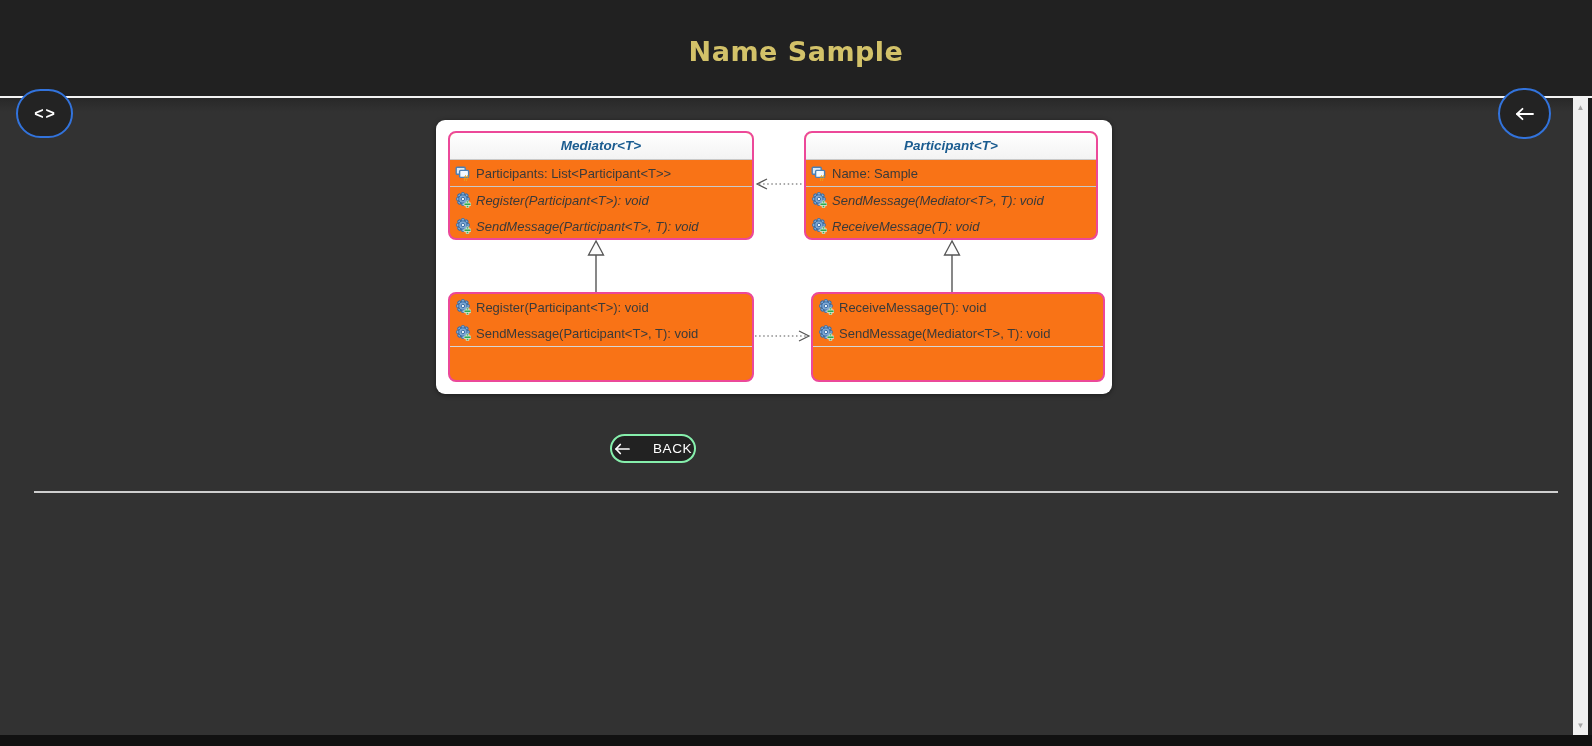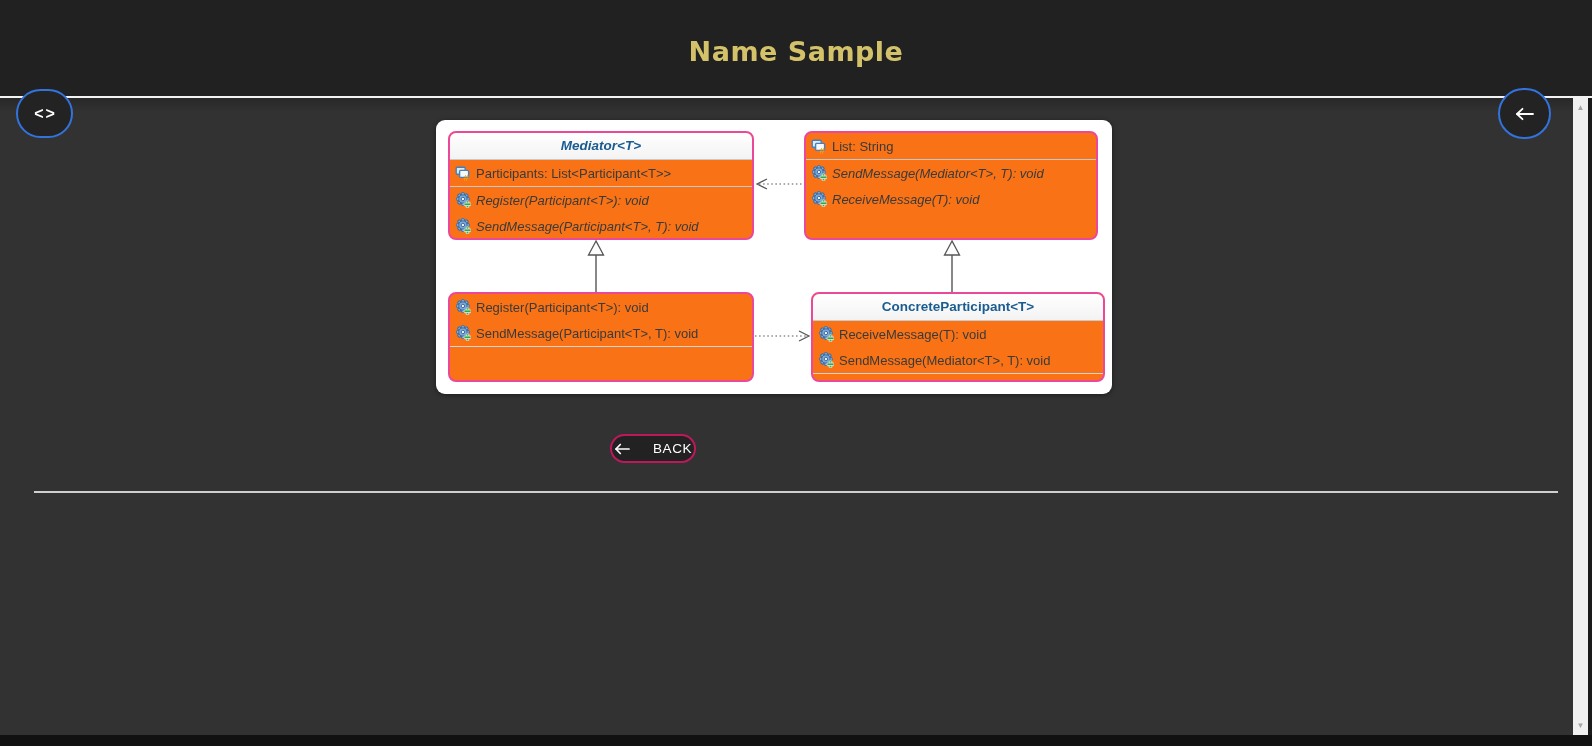--- a/index.html
+++ b/index.html
@@ -49,21 +49,21 @@
   .uml-fields { border-bottom:1px solid #c9c9c9; }
   .uml-row { height:26px; display:flex; align-items:center; gap:5px; padding:0 5px; }
   .uml-row .uml-text { white-space:nowrap; }
   .uml-class.abstract .method-row .uml-text { font-style:italic; }
   .uml-icon { display:flex; align-items:center; justify-content:center; width:16px; height:16px; flex:0 0 16px; }
   .uml-footer { border-top:1px solid #d6d6d6; height:11px; }
   .arrows { position:absolute; left:0; top:0; }
 
   
   .action-btn {
-    position:absolute; box-sizing:border-box; height:29px; border:2px solid #be185d;
+    position:absolute; box-sizing:border-box; height:29px; border:2px solid #86efac;
     border-radius:15px; background:#222222; color:#fff; cursor:pointer;
     display:flex; align-items:center; justify-content:center; gap:23px;
     font-family:"Liberation Sans", sans-serif; font-size:13.5px; letter-spacing:0.6px;
   }
   .btn-back { left:610px; top:434px; width:86px; }
   .btn-copy { left:706px; top:434px; width:240px; }
   .btn-icon { display:flex; align-items:center; }
 
   
   .divider { position:absolute; left:34px; top:491px; width:1524px; height:1.5px; background:#cfcfcf; }
@@ -150,30 +150,31 @@
                   <rect x="9" y="11" width="7" height="2.6" rx="0.6"></rect>
                 </g>
               </svg>
             </span>
             <span class="uml-text">SendMessage(Participant&lt;T&gt;, T): void</span>
           </div>
         </div>
     </div>
 
     <div class="uml-class abstract c-participant">
+      <div class="uml-title">Participant&lt;T&gt;</div>
       <div class="uml-fields">
           <div class="uml-row field-row">
             <span class="uml-icon">
               <svg width="16" height="16" viewBox="0 0 16 16">
                 <rect x="1.2" y="2.2" width="9" height="7" rx="1" fill="#dcEAf7" stroke="#4a7fb5" stroke-width="1.4"></rect>
                 <rect x="4.6" y="5.4" width="9" height="7" rx="1" fill="#f4f9fe" stroke="#4a7fb5" stroke-width="1.4"></rect>
                 <text x="8.6" y="16" font-size="9.5" font-weight="bold" fill="#e8a420" font-family="Liberation Sans, sans-serif">#</text>
               </svg>
             </span>
-            <span class="uml-text">List: String</span>
+            <span class="uml-text">Name: Sample</span>
           </div>
         </div>
       <div class="uml-methods">
           <div class="uml-row method-row">
             <span class="uml-icon">
               <svg width="16" height="16" viewBox="0 0 16 16">
                 <g fill="#7fa8d4" stroke="#3a6ea5" stroke-width="1">
                   <rect x="6.3" y="0.6" width="3.2" height="12.8" rx="1"></rect>
                   <rect x="1.5" y="5.4" width="12.8" height="3.2" rx="1"></rect>
                   <rect x="6.3" y="0.6" width="3.2" height="12.8" rx="1" transform="rotate(45 7.9 7)"></rect>
@@ -249,21 +250,20 @@
                 </g>
               </svg>
             </span>
             <span class="uml-text">SendMessage(Participant&lt;T&gt;, T): void</span>
           </div>
         </div>
       <div class="uml-footer"></div>
     </div>
 
     <div class="uml-class c-cparticipant">
-      <div class="uml-title">ConcreteParticipant&lt;T&gt;</div>
       <div class="uml-methods">
           <div class="uml-row method-row">
             <span class="uml-icon">
               <svg width="16" height="16" viewBox="0 0 16 16">
                 <g fill="#7fa8d4" stroke="#3a6ea5" stroke-width="1">
                   <rect x="6.3" y="0.6" width="3.2" height="12.8" rx="1"></rect>
                   <rect x="1.5" y="5.4" width="12.8" height="3.2" rx="1"></rect>
                   <rect x="6.3" y="0.6" width="3.2" height="12.8" rx="1" transform="rotate(45 7.9 7)"></rect>
                   <rect x="6.3" y="0.6" width="3.2" height="12.8" rx="1" transform="rotate(-45 7.9 7)"></rect>
                   <circle cx="7.9" cy="7" r="4.1"></circle>

